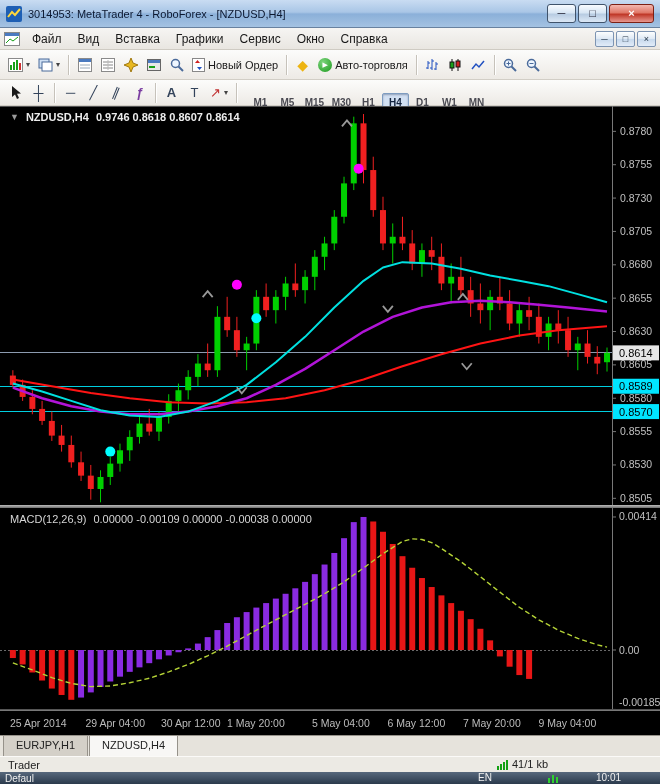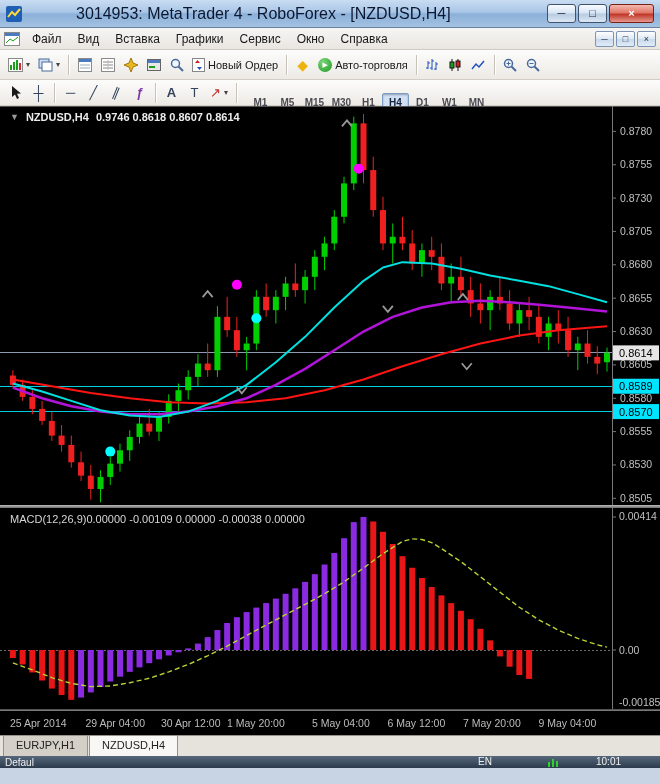--- a/index.html
+++ b/index.html
@@ -5,21 +5,21 @@
   * { box-sizing: border-box; margin:0; padding:0; }
   html,body { width:660px; height:784px; overflow:hidden; }
   body { font-family:"Liberation Sans", sans-serif; background:#c8d4e4; }
   .window { width:660px; height:784px; display:flex; flex-direction:column; }
 
   
   .titlebar { height:28px; flex:0 0 28px; display:flex; align-items:center; gap:6px; padding:0 6px;
     background:linear-gradient(180deg,#c9dcf2 0%,#a9c6e6 45%,#8bb0d9 52%,#a4c2e2 100%);
     border-bottom:1px solid #68819f; }
   .app-icon { width:16px; height:16px; flex:0 0 16px; }
-  .title-text { flex:1; font-size:16px; color:#0c1830; white-space:nowrap; overflow:hidden;margin-left:48px; }
+  .title-text { flex:1; font-size:11px; color:#0c1830; white-space:nowrap; overflow:hidden; }
   .win-controls { display:flex; gap:2px; }
   .win-btn { width:29px; height:19px; border:1px solid #40536b; border-radius:3px; cursor:default;
     background:linear-gradient(#f8fbff,#d8e6f4 45%,#b8cce2 55%,#dce8f6);
     color:#223; font-size:11px; line-height:16px; text-align:center; }
   .win-btn.close { width:45px; background:linear-gradient(#f4b8b0,#e07868 45%,#c03828 55%,#e89890);
     color:#fff; border-color:#7c2014; font-weight:bold; }
 
   
   .menubar { height:22px; flex:0 0 22px; display:flex; align-items:center; padding:0 4px;
     background:linear-gradient(#f6f5f3,#e9e6e1); border-bottom:1px solid #cfcbc3; }
@@ -57,21 +57,21 @@
     box-shadow:inset 0 1px 2px rgba(20,40,80,.35); }
 
   
   .chart-region { position:relative; width:660px; height:629px; flex:0 0 629px; background:#000; }
   .chart-region svg { position:absolute; left:0; display:block; }
   svg[data-name="main-chart"] { top:0; }
   svg[data-name="macd-chart"] { top:402px; }
   .chart-label { position:absolute; top:5px; left:10px; display:flex; gap:7px; align-items:center;
     font-size:11px; font-weight:bold; color:#ececec; pointer-events:none; }
   .chart-label .tri { color:#9a9a9a; font-size:9px; font-weight:normal; }
-  .macd-label { position:absolute; top:407px; left:10px; display:flex; 
+  .macd-label { position:absolute; top:407px; left:10px; display:flex; gap:7px;
     font-size:11px; color:#d6d6d6; pointer-events:none; }
   .splitter { position:absolute; top:399px; left:0; width:660px; height:3px;
     background:linear-gradient(#bcbcbc,#6e6e6e); }
   .time-axis { position:absolute; top:604px; left:0; width:660px; height:25px; background:#000;
     border-top:1px solid #787878; }
   .time-label { position:absolute; top:6px; font-size:10.5px; color:#bcbcbc; white-space:nowrap; }
   .price-axis-overlay { position:absolute; top:0; right:0; width:47px; height:604px; }
 
   
   .tabbar { height:21px; flex:0 0 21px; background:#e6e3dc; border-top:1px solid #96928a;
@@ -556,20 +556,32 @@
         <span class="time-label" data-name="time-label" style="left: 538.5px;">9 May 04:00</span>
       </div>
     <div class="price-axis-overlay" data-name="price-axis"></div>
   </div>
 
   <div class="tabbar" data-name="tab-bar">
       <div class="tab" data-name="tab-eurjpy-h1">EURJPY,H1</div>
       <div class="tab active" data-name="tab-nzdusd-h4">NZDUSD,H4</div>
     </div>
 
+  <div class="statusbar" data-name="status-bar">
+    <span class="status-left" data-name="status-left-text">Trader</span>
+    <div class="conn" data-name="connection-status">
+      <span class="sig-bars" data-name="signal-bars-icon">
+        <span style="height:4px"></span>
+          <span style="height:6px"></span>
+          <span style="height:8px"></span>
+          <span style="height:10px"></span>
+      </span>
+      <span class="traffic" data-name="traffic-text">41/1 kb</span>
+    </div>
+  </div>
 
   <div class="taskbar" data-name="windows-taskbar">
     <span class="tb-app" data-name="taskbar-app-button">Defaul</span>
     <svg class="tray-icon" width="10" height="10" viewBox="0 0 10 10" data-name="tray-chart-icon">
       <rect x="0" y="5" width="2" height="5" fill="#2fd12f"></rect>
         <rect x="4" y="2" width="2" height="8" fill="#2fd12f"></rect>
         <rect x="8" y="4" width="2" height="6" fill="#2fd12f"></rect>
     </svg>
     <span class="tb-lang" data-name="language-indicator">EN</span>
     <span class="tb-clock" data-name="clock">10:01</span>

